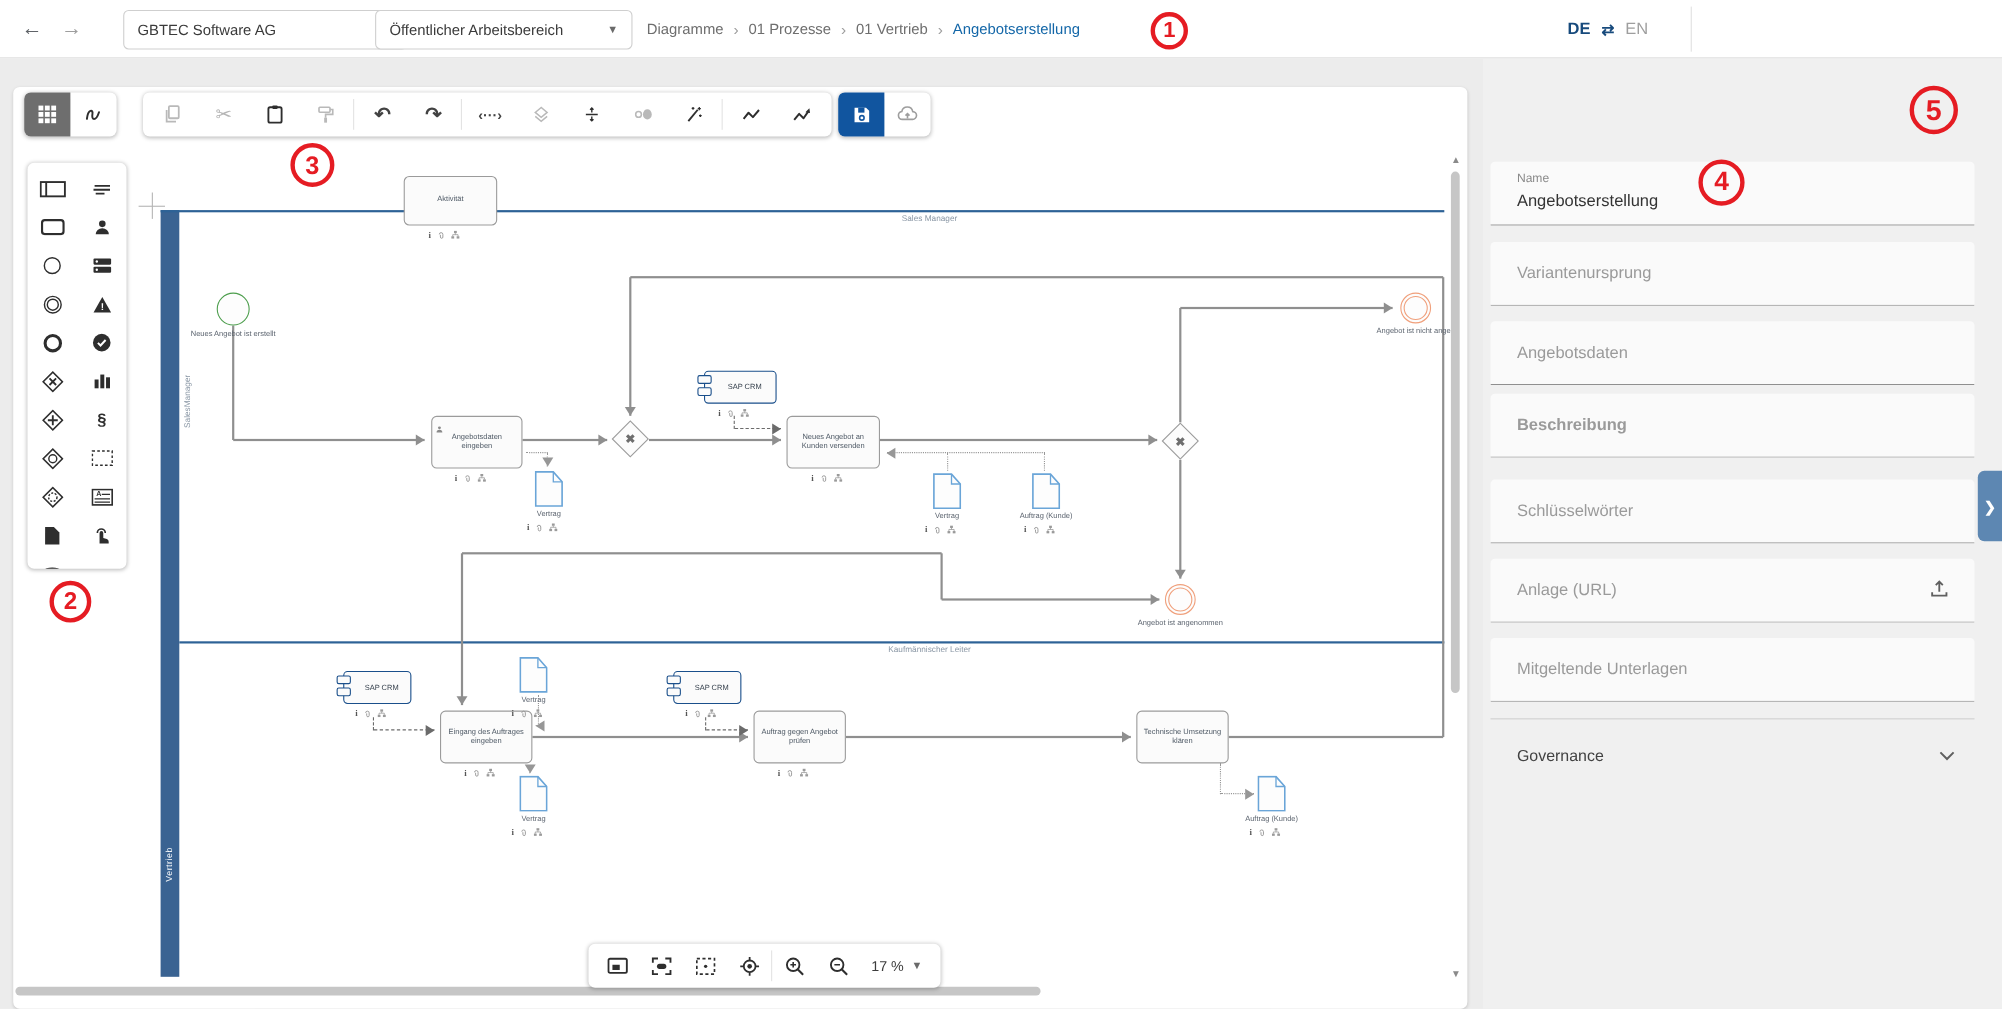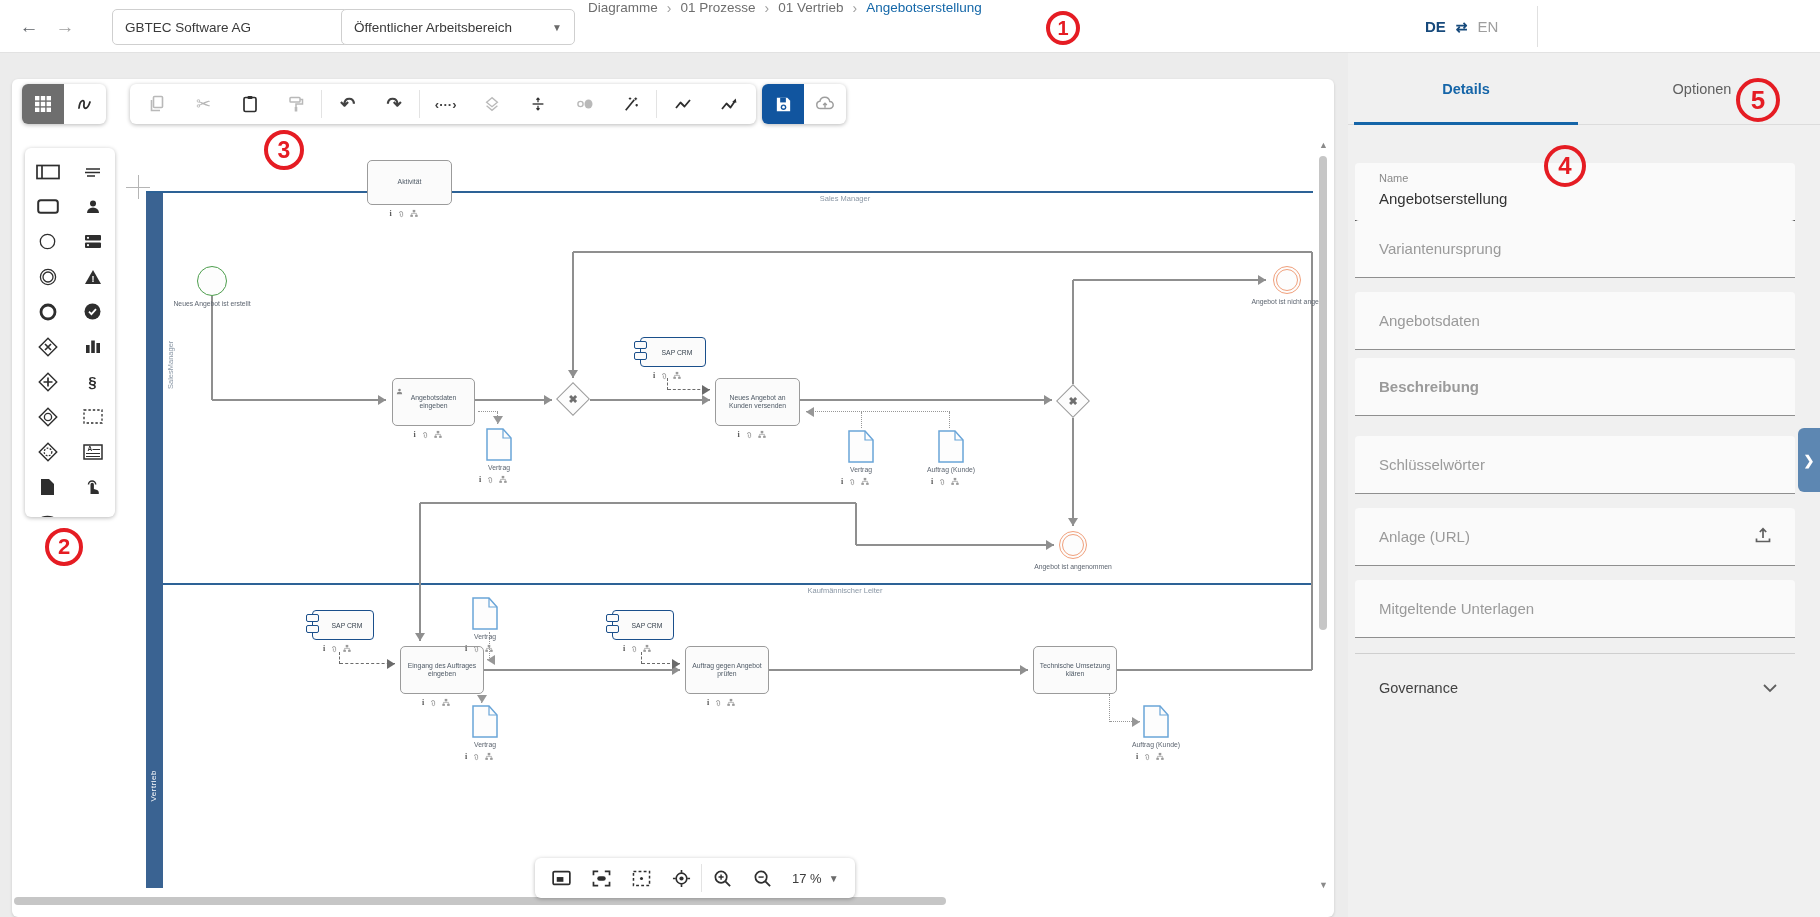--- a/index.html
+++ b/index.html
@@ -7,21 +7,21 @@
     font-family:"Liberation Sans", sans-serif; }
 
   
   #header { position:absolute; left:0; top:0; width:1820px; height:53px; background:#fff;
     border-bottom:1px solid #e2e2e2; z-index:20; }
   .nav-arrow { position:absolute; top:14px; width:26px; height:26px; font-size:19px; color:#5f6368;
     display:flex; align-items:center; justify-content:center; cursor:pointer; }
   .dropdown { position:absolute; top:9px; height:36px; border:1px solid #cfcfcf; border-radius:5px;
     display:flex; align-items:center; padding:0 12px; font-size:13.5px; color:#3a3a3a; background:#fff; }
   .dropdown .caret { margin-left:auto; color:#6a6a6a; font-size:10px; }
-  #breadcrumb { position:absolute; left:588px; top:0; height:53px; display:flex; align-items:flex-start;
+  #breadcrumb { position:absolute; left:588px; top:0; height:53px; display:flex; align-items:center;
     gap:9px; font-size:13.5px; color:#6e6e6e; }
   #breadcrumb .sep { color:#9e9e9e; font-size:14px; }
   #breadcrumb .crumb { cursor:pointer; }
   #breadcrumb .crumb.active { color:#1467a8; }
   #lang-toggle { position:absolute; left:1425px; top:0; height:53px; display:flex; align-items:center; gap:10px; }
   #lang-toggle .de { color:#174a7c; font-weight:bold; font-size:15px; }
   #lang-toggle .swap { color:#174a7c; font-size:14px; font-weight:bold; }
   #lang-toggle .en { color:#9e9e9e; font-size:15px; }
   .hdiv { position:absolute; left:1537px; top:6px; height:41px; width:1px; background:#e0e0e0; }
   #app-pill { position:absolute; left:1578px; top:6px; width:234px; height:41px; border:1px solid #e0e0e0;
@@ -771,28 +771,22 @@
     <span class="caret">▼</span>
   </div>
 </div>
 
 <div class="sb-arrow" style="left:1319px;top:140px">▲</div>
 <div class="sb-thumb" style="left:1319px;top:156px;width:8px;height:474px"></div>
 <div class="sb-arrow" style="left:1319px;top:880px">▼</div>
 <div class="sb-thumb" style="left:14px;top:897px;width:932px;height:8px"></div>
 
 <div id="panel">
-  <div id="tabs">
-    <div class="tab active" style="left:0">Details</div>
-    <div class="tab inactive" style="left:236px">Optionen</div>
-    <div id="tab-divider"></div>
-    <div id="tab-underline"></div>
-  </div>
   <div id="fields">
-      <div class="field named" style="top: 110px;">
+      <div class="field named" style="top: 94px;">
         <span class="lbl">Name</span>
         <span class="val">Angebotserstellung</span>
       </div>
       <div class="field" style="top: 167px;">
         <span class="ph">Variantenursprung</span>
       </div>
       <div class="field" style="top: 239px;">
         <span class="ph">Angebotsdaten</span>
       </div>
       <div class="field" style="top: 305px; font-weight: bold;">

